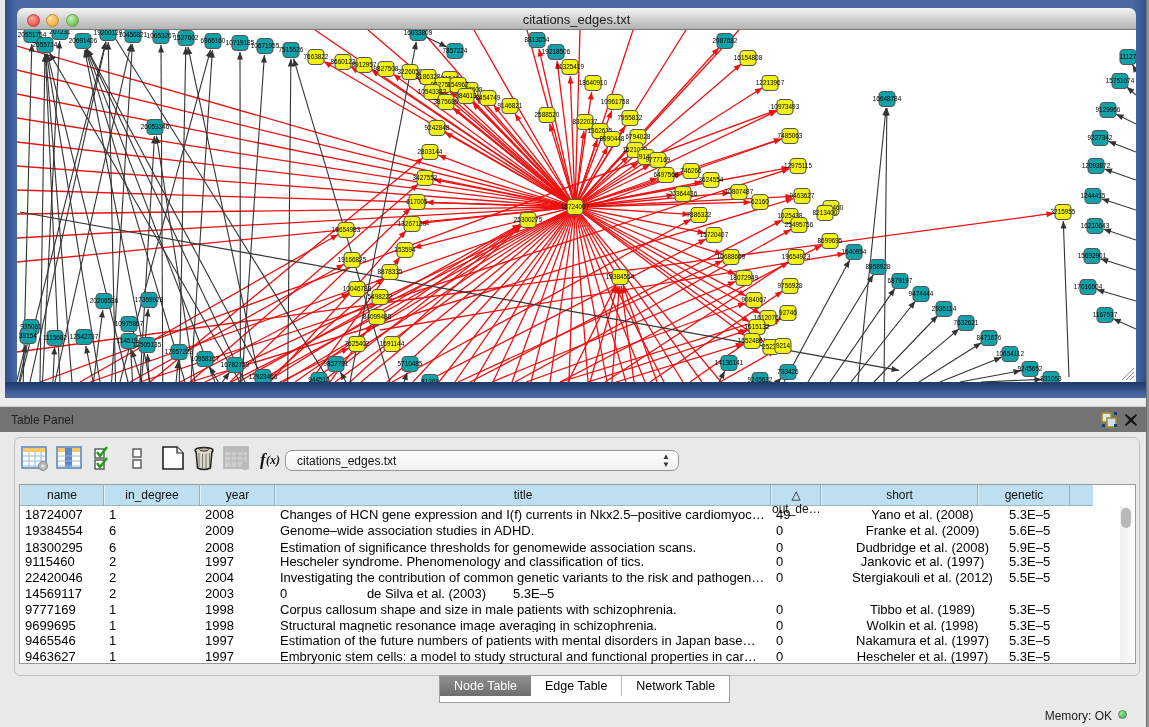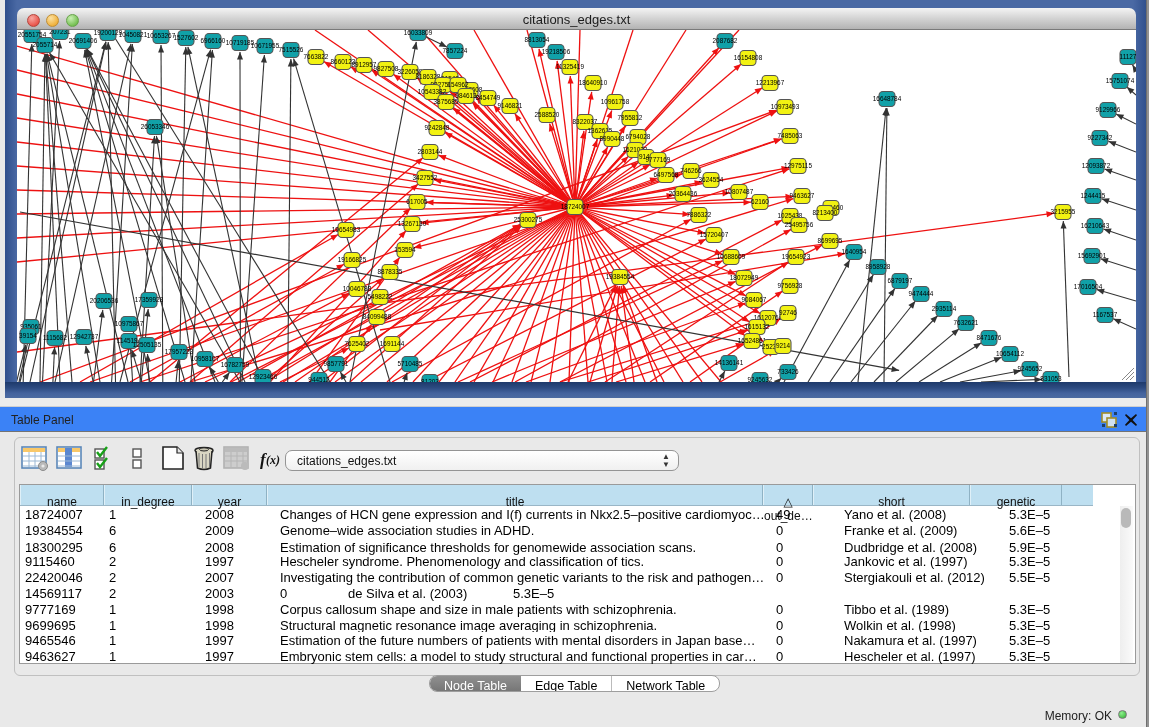--- a/index.html
+++ b/index.html
@@ -6,35 +6,35 @@
 
 #winbg{position:absolute;left:5px;top:0;width:1142px;height:398px;background:#3d5d9a;}
 #winbg:before{content:"";position:absolute;left:0;top:0;right:0;bottom:0;background:linear-gradient(90deg,#2f4f8c,#4a69a4 12px,#4a69a4 calc(100% - 14px),#2f4f8c);}
 #winbot{position:absolute;left:5px;top:382px;width:1142px;height:16px;background:linear-gradient(180deg,#1e3a6b,#2c4a80 35%,#44639d 70%,#4c6ba1)}
 #titlebar{position:absolute;left:17px;top:8px;width:1119px;height:22px;background:linear-gradient(180deg,#f4f4f4,#d6d6d6 45%,#b3b3b3);border-radius:7px 7px 0 0;border-bottom:1px solid #7a7a7a;}
 #title{position:absolute;width:100%;text-align:center;top:4px;font-size:13px;color:#1c1c1c}
 .light{position:absolute;top:5.5px;width:13px;height:13px;border-radius:50%;}
 #canvas{position:absolute;left:17px;top:30px;width:1119px;height:352px;background:#fff;overflow:hidden}
 
 #gap{position:absolute;left:0;top:398px;width:1149px;height:8px;background:#ececec}
-#tphead{position:absolute;left:0;top:406px;width:1149px;height:26px;background:#3b82f6;border-top:1px solid #cfcfcf;border-bottom:1px solid #737373}
+#tphead{position:absolute;left:0;top:406px;width:1149px;height:26px;background:#737373;border-top:1px solid #cfcfcf;border-bottom:5px solid #737373}
 #tphead span{position:absolute;left:11px;top:6px;font-size:12px;color:#222}
 #panel{position:absolute;left:14px;top:437px;width:1126px;height:239px;background:#e9e9e9;border:1px solid #c0c0c0;border-radius:6px}
 #toolbar{position:absolute;left:14px;top:444px;height:34px;width:700px}
 #combo{position:absolute;left:285px;top:450px;width:394px;height:21px;background:linear-gradient(180deg,#ffffff,#f0f0f0);border:1px solid #949494;border-radius:7px;font-size:12px;color:#111;padding:3px 0 0 11px}
 #combo .arr{position:absolute;right:8px;top:2px;font-size:8px;color:#333;line-height:8px}
 #table{position:absolute;left:19px;top:484px;width:1117px;height:180px;background:#fff;border:1px solid #9a9a9a;font-size:13px}
 #thead{position:absolute;left:0;top:0;height:21px;width:1073px;background:#bedff0;border-bottom:1px solid #9ab6c6;display:flex}
-#thead div{border-right:1px solid #8fb2c4;border-left:1px solid #dff0f8;text-align:center;padding-top:10px;font-size:12px;color:#111}
+#thead div{border-right:1px solid #8fb2c4;border-left:1px solid #dff0f8;text-align:center;padding-top:3px;font-size:12px;color:#111}
 .tr{position:absolute;left:0;width:1073px;height:15.8px;display:flex}
 .c{overflow:hidden;white-space:nowrap;padding:1px 0 0 5px}
-.c0{width:84px}.c1{width:96px}.c2{width:75px}.c3{width:496px;text-overflow:ellipsis}.c4{width:73px}.c5{width:157px;text-align:left;padding-left:0}.c6{width:92px;padding-left:8px}
+.c0{width:84px}.c1{width:96px}.c2{width:75px}.c3{width:496px;text-overflow:ellipsis}.c4{width:73px}.c5{width:157px;text-align:center;padding-left:0}.c6{width:92px;padding-left:8px}
 #vscroll{position:absolute;left:1100px;top:21px;width:13px;height:157px;background:linear-gradient(90deg,#eee,#fafafa);}
 #vthumb{position:absolute;left:1101px;top:23px;width:10px;height:20px;background:#b9b9b9;border-radius:5px}
-#tabs{position:absolute;left:429px;top:675px;height:17px;display:flex;font-size:12.5px;border:1px solid #9e9e9e;border-radius:8px;overflow:hidden;background:#fff}
+#tabs{position:absolute;left:439px;top:675px;height:28px;display:flex;font-size:12.5px;border:1px solid #9e9e9e;border-radius:0;overflow:hidden;background:#fff}
 #tabs div{padding:3px 14px 0 14px;height:20px}
 #tabs .sel{background:linear-gradient(180deg,#909090,#6e6e6e);color:#fff}
 #tabs .d{border-left:1px solid #bbb}
 #status{position:absolute;right:37px;top:709px;font-size:12px;color:#222}
 #memdot{position:absolute;right:22px;top:710px;width:9px;height:9px;border-radius:50%;background:radial-gradient(circle at 35% 30%,#8ef08e,#2fae2f);border:1px solid #777}
 #rightstrip{position:absolute;right:0;top:0;width:3px;height:727px;background:#929292;border-left:1px solid #6f6f6f}
 </style></head><body>
 <div id="stage">
   <div id="winbg"></div>
     <div id="winbot"></div>
@@ -771,21 +771,21 @@
       </g>
 
       <text x="246" y="21" font-size="17" font-style="italic" font-weight="bold" font-family="Liberation Serif,serif" fill="#111">f</text>
       <text x="252" y="20" font-size="12" font-style="italic" font-weight="bold" font-family="Liberation Serif,serif" fill="#111">(x)</text>
     </svg>
   </div>
   <div id="combo">citations_edges.txt<span class="arr">▲<br>▼</span></div>
   <div id="table">
     <div id="thead">
       <div style="width:84px">name</div>
-        <div style="width:88px">in_degree</div>
+        <div style="width:96px">in_degree</div>
         <div style="width:75px">year</div>
       <div style="width:496px">title</div>
         <div style="width:50px">△ out_de…</div>
         <div style="width:157px">short</div>
       <div style="width:92px">genetic</div>
     </div>
     <div class="tr" style="top:21.0px">
         <div class="c c0">18724007</div>
         <div class="c c1">1</div>
         <div class="c c2">2008</div>
@@ -817,21 +817,21 @@
         <div class="c c1">2</div>
         <div class="c c2">1997</div>
         <div class="c c3">Hescheler syndrome. Phenomenology and classification of tics.</div>
         <div class="c c4">0</div>
         <div class="c c5">Jankovic et al. (1997)</div>
         <div class="c c6">5.3E–5</div>
       </div>
       <div class="tr" style="top:84.2px">
         <div class="c c0">22420046</div>
         <div class="c c1">2</div>
-        <div class="c c2">2007</div>
+        <div class="c c2">2004</div>
         <div class="c c3">Investigating the contribution of common genetic variants to the risk and pathogen…</div>
         <div class="c c4">0</div>
         <div class="c c5">Stergiakouli et al. (2012)</div>
         <div class="c c6">5.5E–5</div>
       </div>
       <div class="tr" style="top:100.0px">
         <div class="c c0">14569117</div>
         <div class="c c1">2</div>
         <div class="c c2">2003</div>
         <div class="c c4">0</div>

